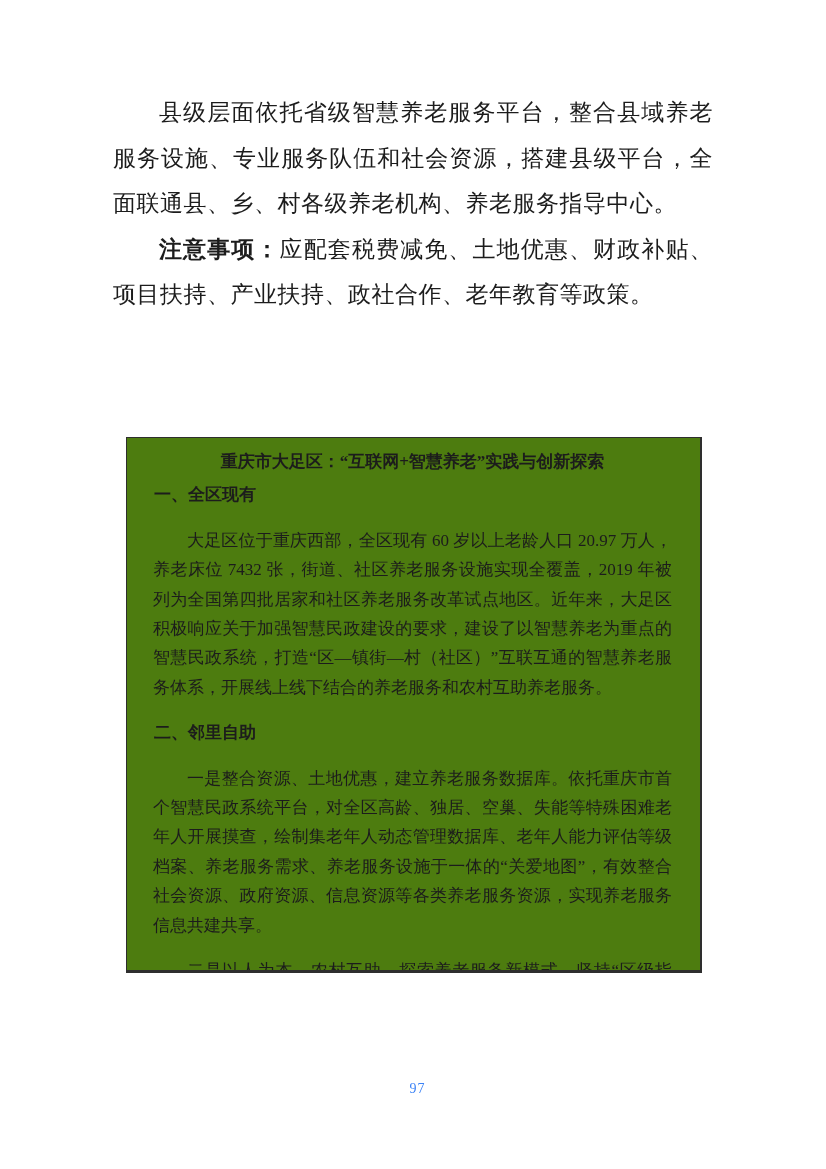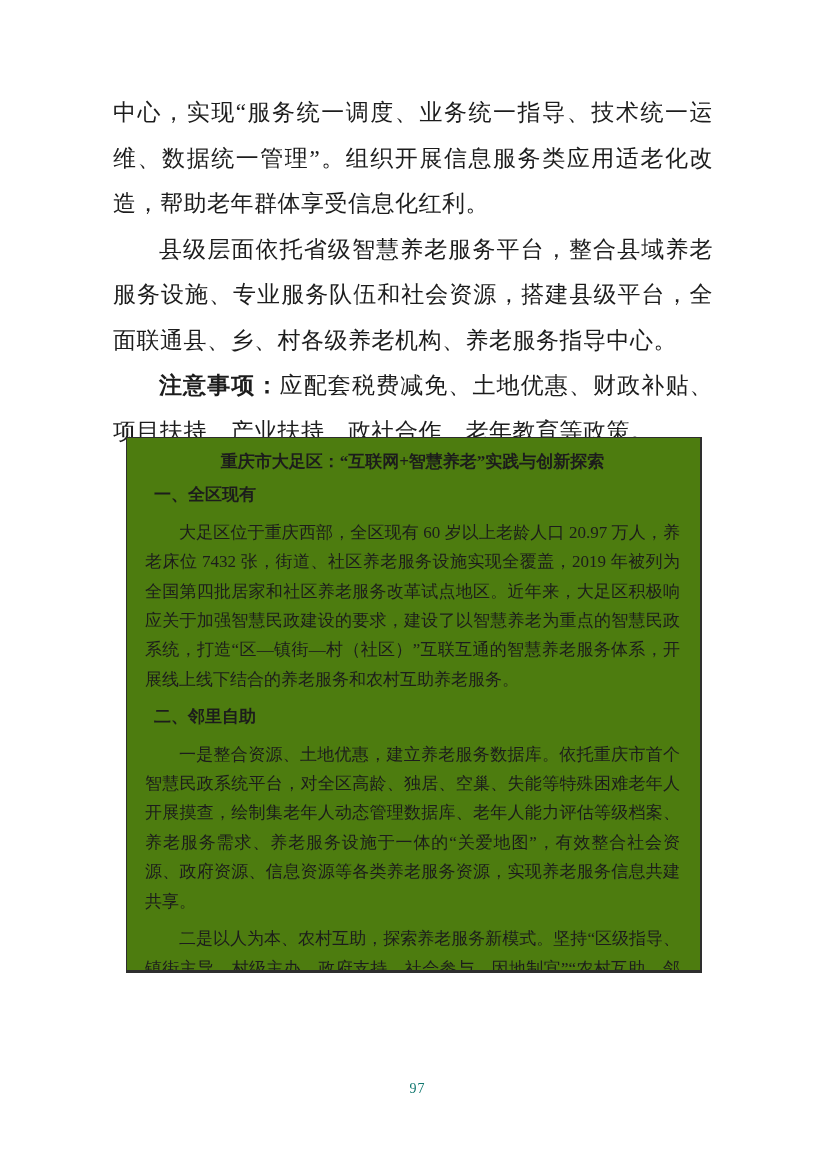--- a/index.html
+++ b/index.html
@@ -46,42 +46,41 @@
       text-align: center;
       font-weight: bold;
       margin: 0 0 1px 0;
     }
     .box-heading {
       font-weight: bold;
       text-indent: 1em;
       margin: 4px 0 1px 0;
     }
     .box-para {
-      margin: 8px;
+      margin: 16px;
       text-indent: 2em;
     }
     .page-number {
       position: absolute;
       left: 0;
       right: 12px;
       top: 1081px;
       text-align: center;
       font-size: 14px;
-      color: #0f766e;
+      color: #3b82f6;
       letter-spacing: 1px;
       margin-left: 21px;
     }
   </style>
 </head>
 <body>
 
 <div class="page">
 
   <div class="body-text">
-    <p class="body-para">中心，实现“服务统一调度、业务统一指导、技术统一运维、数据统一管理”。组织开展信息服务类应用适老化改造，帮助老年群体享受信息化红利。</p>
     <p class="body-para indent">县级层面依托省级智慧养老服务平台，整合县域养老服务设施、专业服务队伍和社会资源，搭建县级平台，全面联通县、乡、村各级养老机构、养老服务指导中心。</p>
     <p class="body-para indent"><span class="notes-label">注意事项：</span><span>应配套税费减免、土地优惠、财政补贴、项目扶持、产业扶持、政社合作、老年教育等政策。</span></p>
   </div>
 
   <div class="case-box">
     <div class="box-title">重庆市大足区：“互联网+智慧养老”实践与创新探索</div>
     <div class="box-heading">一、全区现有</div>
     <p class="box-para">大足区位于重庆西部，全区现有 60 岁以上老龄人口 20.97 万人，养老床位 7432 张，街道、社区养老服务设施实现全覆盖，2019 年被列为全国第四批居家和社区养老服务改革试点地区。近年来，大足区积极响应关于加强智慧民政建设的要求，建设了以智慧养老为重点的智慧民政系统，打造“区—镇街—村（社区）”互联互通的智慧养老服务体系，开展线上线下结合的养老服务和农村互助养老服务。</p>
     <div class="box-heading">二、邻里自助</div>
     <p class="box-para">一是整合资源、土地优惠，建立养老服务数据库。依托重庆市首个智慧民政系统平台，对全区高龄、独居、空巢、失能等特殊困难老年人开展摸查，绘制集老年人动态管理数据库、老年人能力评估等级档案、养老服务需求、养老服务设施于一体的“关爱地图”，有效整合社会资源、政府资源、信息资源等各类养老服务资源，实现养老服务信息共建共享。</p>

